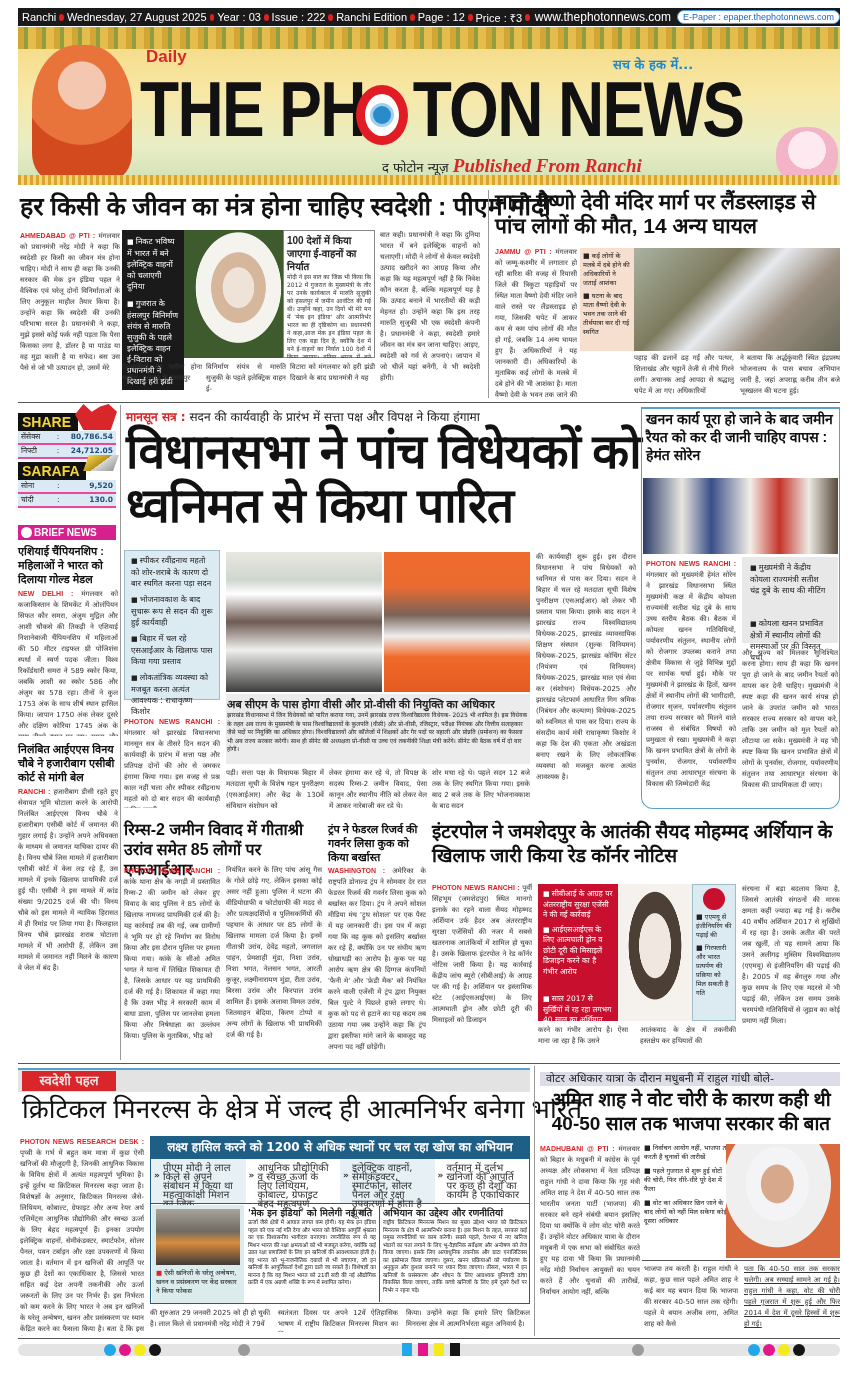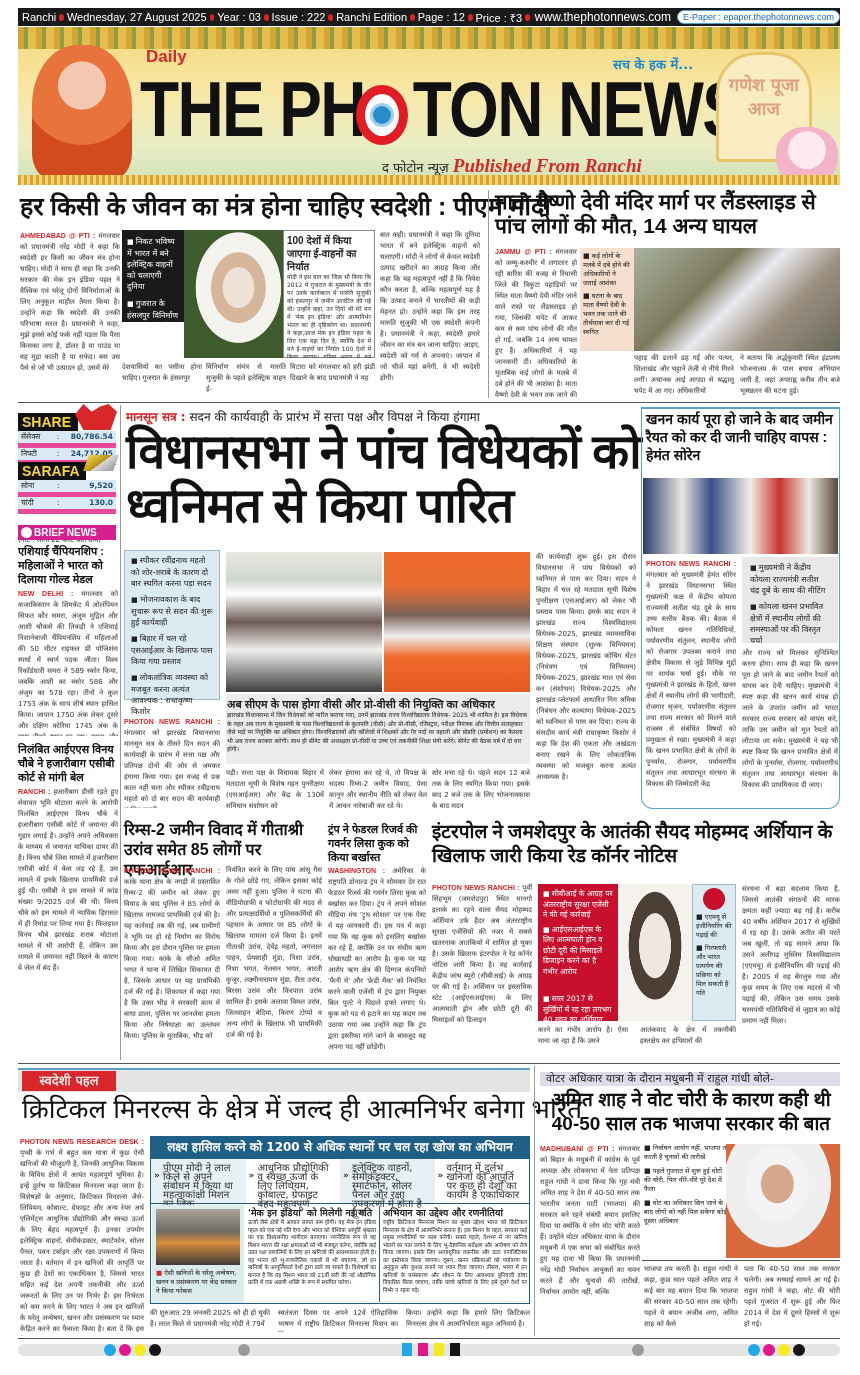--- a/index.html
+++ b/index.html
@@ -25,21 +25,21 @@
 .dateline{color:#d9262a;font-weight:bold;font-size:7px;font-family:"Liberation Sans",sans-serif}
 .col{position:absolute;font-size:7px;line-height:11px;color:#333;text-align:justify;overflow:hidden}
 .photo{position:absolute;overflow:hidden}
 .blackbox{position:absolute;background:#1a1a1a;color:#fff;font-size:8px;line-height:11px;padding:6px 5px}
 .bullet::before{content:"■ ";font-size:7px}
 .rule-v{position:absolute;width:1px;background:#999}
 .rule-h{position:absolute;height:1px;background:#999}
 .sidebar-title{position:absolute;font-family:"Liberation Sans",sans-serif;font-weight:bold;font-size:13px;line-height:16px;color:#111}
 .mkt{position:absolute;left:18px;width:98px;font-size:7.5px;line-height:12px}
 .mkt .hd{background:#111;color:#f5d33a;font-family:"Liberation Sans",sans-serif;font-weight:bold;font-size:14px;height:18px;line-height:18px;padding-left:4px;width:60px}
-.mkt .row{background:#dbe9f4;display:flex;padding:0 3px;border-bottom:5px solid #ec4899}
+.mkt .row{background:#dbe9f4;display:flex;padding:0 3px;border-bottom:2px solid #ec4899}
 .mkt .row span:first-child{width:36px}
 .mkt .row span:nth-child(2){width:14px}
 .mkt .row span:last-child{flex:1;text-align:right;color:#1b4f7a;font-weight:bold}
 .brief{position:absolute;left:18px;top:525px;width:98px;height:15px;background:#d6208e;color:#fff;font-family:"Liberation Sans",sans-serif;font-weight:bold;font-size:10px;line-height:15px;padding-left:16px}
 .brief::before{content:"";position:absolute;left:3px;top:2px;width:11px;height:11px;border-radius:50%;background:#fff}
 .bluebox{position:absolute;background:#dcebf2;border:1px solid #9fbcc9;font-size:8px;line-height:11px;padding:4px 6px;color:#222}
 .greybox{position:absolute;background:#e8e8e8;font-size:8px;line-height:11px;padding:5px 8px;color:#222}
 .redbox{position:absolute;background:#c8102e;color:#fff;font-size:7.5px;line-height:10.5px;padding:5px}
 .swadeshi{position:absolute;left:18px;top:1068px;width:512px;height:24px;background:#e3e3e3;border-top:2px solid #5aa0c8}
 .swadeshi .tag{position:absolute;left:4px;top:1px;width:94px;height:20px;background:#d9262a;color:#e5e5e5;font-weight:bold;font-size:13px;text-align:center;line-height:20px}
@@ -80,31 +80,30 @@
   <div class="garland"></div>
   <div class="ganesh"></div>
   <div class="daily">Daily</div>
   <div class="tagline">सच के हक में...</div>
   <div class="logo">THE PH<span style="color:transparent">O</span>TON NEWS</div>
   <div class="atom"></div>
   <div class="subtitle">
     <span>द फोटोन न्यूज़</span>
     <span class="pub">Published From Ranchi</span>
   </div>
-  <div class="ganesh-box">गणेश पूजा आज</div>
   <div class="ganesh2"></div>
   <div class="border-bottom"></div>
 </div>
 
 <div class="h1" style="left:20px;top:193px;font-size:25px;">हर किसी के जीवन का मंत्र होना चाहिए स्वदेशी : पीएम मोदी</div>
 <div class="col" style="left:20px;top:230px;width:100px;height:165px;">
   <span class="dateline">AHMEDABAD @ PTI :</span>
   <span>मंगलवार को प्रधानमंत्री नरेंद्र मोदी ने कहा कि स्वदेशी हर किसी का जीवन मंत्र होना चाहिए। मोदी ने साथ ही कहा कि उनकी सरकार की मेक इन इंडिया पहल ने वैश्विक एवं घरेलू दोनों विनिर्माताओं के लिए अनुकूल माहौल तैयार किया है। उन्होंने कहा कि स्वदेशी की उनकी परिभाषा सरल है। प्रधानमंत्री ने कहा, मुझे इससे कोई फर्क नहीं पड़ता कि पैसा किसका लगा है, डॉलर है या पाउंड या वह मुद्रा काली है या सफेद। बस उस पैसे से जो भी उत्पादन हो, उसमें मेरे</span>
 </div>
-<div class="blackbox" style="left:122px;top:230px;width:62px;height:92px;">
+<div class="blackbox" style="left:122px;top:230px;width:62px;height:160px;">
   <div class="bullet" style="margin-bottom:6px">निकट भविष्य में भारत में बने इलेक्ट्रिक वाहनों को चलाएगी दुनिया</div>
   <div class="bullet">गुजरात के हंसलपुर विनिर्माण संयंत्र से मारुति सुजुकी के पहले इलेक्ट्रिक वाहन ई-विटारा को प्रधानमंत्री ने दिखाई हरी झंडी</div>
 </div>
 <div class="photo" style="left:184px;top:230px;width:99px;height:128px;background:radial-gradient(ellipse at 55% 45%,#efe2d6 0 20%,#d7b79c 21% 35%,#f5f3ee 36% 55%,#3e5b2e 56% 100%);"></div>
 <div style="position:absolute;left:283px;top:230px;width:92px;height:128px;border:1px solid #888;padding:3px;">
   <div style="font-weight:bold;font-size:10px;line-height:13px;font-family:'Liberation Sans',sans-serif">100 देशों में किया जाएगा ई-वाहनों का निर्यात</div>
   <div class="col" style="position:relative;font-size:6px;line-height:8px;height:85px">मोदी ने इस बात का जिक्र भी किया कि 2012 में गुजरात के मुख्यमंत्री के तौर पर उनके कार्यकाल में मारुति सुजुकी को हंसलपुर में जमीन आवंटित की गई थी। उन्होंने कहा, उन दिनों भी मेरे मन में 'मेक इन इंडिया' और आत्मनिर्भर भारत का ही दृष्टिकोण था। प्रधानमंत्री ने कहा,आज मेक इन इंडिया पहल के लिए एक बड़ा दिन है, क्योंकि देश में बने ई-वाहनों का निर्यात 100 देशों में किया जाएगा। दुनिया भारत में बने इलेक्ट्रिक वाहनों को चलाएगी। मोदी ने कहा कि 'मेक इन इंडिया' पहल ने वैश्विक और घरेलू दोनों ही विनिर्माताओं के लिए अनुकूल माहौल तैयार किया है।</div>
 </div>
 <div class="col" style="left:122px;top:362px;width:80px;height:34px;">देशवासियों का पसीना होना चाहिए। गुजरात के हंसलपुर</div>
 <div class="col" style="left:206px;top:362px;width:80px;height:34px;">विनिर्माण संयंत्र से मारुति सुजुकी के पहले इलेक्ट्रिक वाहन ई-</div>
@@ -197,21 +196,21 @@
 <div class="col" style="left:536px;top:552px;width:100px;height:256px;">की कार्यवाही शुरू हुई। इस दौरान विधानसभा ने पांच विधेयकों को ध्वनिमत से पास कर दिया। सदन ने बिहार में चल रहे मतदाता सूची विशेष पुनरीक्षण (एसआईआर) को लेकर भी प्रस्ताव पास किया। इसके बाद सदन ने झारखंड राज्य विश्वविद्यालय विधेयक-2025, झारखंड व्यावसायिक शिक्षण संस्थान (शुल्क विनियमन) विधेयक-2025, झारखंड कोचिंग सेंटर (नियंत्रण एवं विनियमन) विधेयक-2025, झारखंड माल एवं सेवा कर (संशोधन) विधेयक-2025 और झारखंड प्लेटफार्म आधारित गिग श्रमिक (निबंधन और कल्याण) विधेयक-2025 को ध्वनिमत से पास कर दिया। राज्य के संसदीय कार्य मंत्री राधाकृष्ण किशोर ने कहा कि देश की एकता और अखंडता बनाए रखने के लिए लोकतांत्रिक व्यवस्था को मजबूत करना अत्यंत आवश्यक है।</div>
 
 <div style="position:absolute;left:641px;top:407px;width:199px;height:402px;border:1px solid #5aa0c8;border-radius:0 0 12px 12px;border-top:2px solid #5aa0c8"></div>
 <div class="h1" style="left:646px;top:410px;width:192px;white-space:normal;font-size:14px;line-height:18px">खनन कार्य पूरा हो जाने के बाद जमीन रैयत को कर दी जानी चाहिए वापस : हेमंत सोरेन</div>
 <div class="photo" style="left:643px;top:478px;width:195px;height:76px;background:linear-gradient(90deg,#2c3d6a 0%,#e8e6e0 20%,#3a4f88 35%,#f2efe8 55%,#c6342b 70%,#eceae4 85%,#5a4a3a 100%);"></div>
 <div class="col" style="left:646px;top:558px;width:90px;height:248px;">
   <span class="dateline">PHOTON NEWS RANCHI :</span>
   <span>मंगलवार को मुख्यमंत्री हेमंत सोरेन ने झारखंड विधानसभा स्थित मुख्यमंत्री कक्ष में केंद्रीय कोयला राज्यमंत्री सतीश चंद्र दुबे के साथ उच्च स्तरीय बैठक की। बैठक में कोयला खनन गतिविधियों, पर्यावरणीय संतुलन, स्थानीय लोगों को रोजगार उपलब्ध कराने तथा क्षेत्रीय विकास से जुड़े विभिन्न मुद्दों पर सार्थक चर्चा हुई। मौके पर मुख्यमंत्री ने झारखंड के हितों, खनन क्षेत्रों में स्थानीय लोगों की भागीदारी, रोजगार सृजन, पर्यावरणीय संतुलन तथा राज्य सरकार को मिलने वाले राजस्व से संबंधित विषयों को प्रमुखता से रखा। मुख्यमंत्री ने कहा कि खनन प्रभावित क्षेत्रों के लोगों के पुनर्वास, रोजगार, पर्यावरणीय संतुलन तथा आधारभूत संरचना के विकास की जिम्मेदारी केंद्र</span>
 </div>
 <div class="greybox" style="left:742px;top:557px;width:96px;height:86px">
-  <div class="bullet" style="margin-bottom:5px">मुख्यमंत्री ने केंद्रीय कोयला राज्यमंत्री सतीश चंद्र दुबे के साथ की मीटिंग</div>
+  <div class="bullet" style="margin-bottom:22px">मुख्यमंत्री ने केंद्रीय कोयला राज्यमंत्री सतीश चंद्र दुबे के साथ की मीटिंग</div>
   <div class="bullet">कोयला खनन प्रभावित क्षेत्रों में स्थानीय लोगों की समस्याओं पर की विस्तृत चर्चा</div>
 </div>
 <div class="col" style="left:742px;top:648px;width:96px;height:158px;">और राज्य को मिलकर सुनिश्चित करना होगा। साथ ही कहा कि खनन पूरा हो जाने के बाद जमीन रैयतों को वापस कर देनी चाहिए। मुख्यमंत्री ने स्पष्ट कहा की खनन कार्य संपन्न हो जाने के उपरांत जमीन को भारत सरकार राज्य सरकार को वापस करे, ताकि उस जमीन को मूल रैयतों को लौटाया जा सके। मुख्यमंत्री ने यह भी स्पष्ट किया कि खनन प्रभावित क्षेत्रों में लोगों के पुनर्वास, रोजगार, पर्यावरणीय संतुलन तथा आधारभूत संरचना के विकास की प्राथमिकता दी जाए।</div>
 
 <div class="h1" style="left:124px;top:820px;width:200px;white-space:normal;font-size:16px;line-height:20px">रिम्स-2 जमीन विवाद में गीताश्री उरांव समेत 85 लोगों पर एफआईआर</div>
 <div class="col" style="left:124px;top:865px;width:96px;height:195px;">
   <span class="dateline">PHOTON NEWS RANCHI :</span>
   <span>कांके थाना क्षेत्र के नगड़ी में प्रस्तावित रिम्स-2 की जमीन को लेकर हुए विवाद के बाद पुलिस ने 85 लोगों के खिलाफ नामजद प्राथमिकी दर्ज की है। यह कार्रवाई तब की गई, जब ग्रामीणों ने भूमि पर हो रहे निर्माण का विरोध किया और इस दौरान पुलिस पर हमला किया गया। कांके के सीओ अमित भगत ने थाना में लिखित शिकायत दी है, जिसके आधार पर यह प्राथमिकी दर्ज की गई है। शिकायत में कहा गया है कि उक्त भीड़ ने सरकारी काम में बाधा डाला, पुलिस पर जानलेवा हमला किया और निषेधाज्ञा का उल्लंघन किया। पुलिस के मुताबिक, भीड़ को</span>
 </div>
 <div class="col" style="left:226px;top:865px;width:96px;height:195px;">नियंत्रित करने के लिए पांच आंसू गैस के गोले छोड़े गए, लेकिन इसका कोई असर नहीं हुआ। पुलिस ने घटना की वीडियोग्राफी व फोटोग्राफी की मदद से और प्रत्यक्षदर्शियों व पुलिसकर्मियों की पहचान के आधार पर 85 लोगों के खिलाफ मामला दर्ज किया है। इनमें गीताश्री उरांव, देवेंद्र महतो, जगलाल पाहन, प्रेमशाही मुंडा, निशा उरांव, निशा भगत, नेलसन भगत, आरती कुजूर, लक्ष्मीनारायण मुंडा, रीता उरांव, बिरसा उरांव और किरपाल उरांव शामिल हैं। इसके अलावा विमल उरांव, जितवाहन बेदिया, किरण टोप्पो व अन्य लोगों के खिलाफ भी प्राथमिकी दर्ज की गई है।</div>
@@ -285,21 +284,21 @@
   <span>मंगलवार को बिहार के मधुबनी में कांग्रेस के पूर्व अध्यक्ष और लोकसभा में नेता प्रतिपक्ष राहुल गांधी ने दावा किया कि गृह मंत्री अमित शाह ने देश में 40-50 साल तक भारतीय जनता पार्टी (भाजपा) की सरकार बने रहने संबंधी बयान इसलिए दिया था क्योंकि ये लोग वोट चोरी करते हैं। उन्होंने वोटर अधिकार यात्रा के दौरान मधुबनी में एक सभा को संबोधित करते हुए यह दावा भी किया कि प्रधानमंत्री नरेंद्र मोदी निर्वाचन आयुक्तों का चयन करते हैं और चुनावों की तारीखें, निर्वाचन आयोग नहीं, बल्कि</span>
 </div>
 <div style="position:absolute;left:644px;top:1144px;width:86px;height:110px;font-size:6.5px;line-height:9px">
   <div class="bullet" style="margin-bottom:5px">निर्वाचन आयोग नहीं, भाजपा तय करती है चुनावों की तारीखें</div>
   <div class="bullet" style="margin-bottom:5px">पहले गुजरात से शुरू हुई वोटों की चोरी, फिर धीरे-धीरे पूरे देश में फैला</div>
   <div class="bullet">वोट का अधिकार छिन जाने के बाद लोगों को नहीं मिल सकेगा कोई दूसरा अधिकार</div>
 </div>
 <div class="photo" style="left:726px;top:1144px;width:114px;height:114px;background:radial-gradient(ellipse at 45% 35%,#d7a88c 0 18%,#f4f4f6 19% 35%,#efefef 36% 60%,#d86a3e 61% 100%);"></div>
 <div class="rule-h" style="left:642px;top:1260px;width:198px;background:#555"></div>
 <div class="col" style="left:644px;top:1264px;width:94px;height:72px;">भाजपा तय करती है। राहुल गांधी ने कहा, कुछ साल पहले अमित शाह ने कई बार यह बयान दिया कि भाजपा की सरकार 40-50 साल तक रहेगी। पहले ये बयान अजीब लगा, अमित शाह को कैसे</div>
-<div class="col" style="left:744px;top:1264px;width:96px;height:72px;">पता कि 40-50 साल तक सरकार चलेगी। अब सच्चाई सामने आ गई है। राहुल गांधी ने कहा, वोट की चोरी पहले गुजरात में शुरू हुई और फिर 2014 में देश में दूसरे हिस्सों में शुरू हो गई।</div>
+<div class="col" style="left:744px;top:1264px;width:96px;height:72px;text-decoration:underline;">पता कि 40-50 साल तक सरकार चलेगी। अब सच्चाई सामने आ गई है। राहुल गांधी ने कहा, वोट की चोरी पहले गुजरात में शुरू हुई और फिर 2014 में देश में दूसरे हिस्सों में शुरू हो गई।</div>
 
 <div class="rule-h" style="left:18px;top:1338px;width:822px;background:#555"></div>
 <div class="footer-bar"></div>
 <div class="reg" style="left:104px;background:#20a8e8"></div>
 <div class="reg" style="left:119px;background:#e0188a"></div>
 <div class="reg" style="left:134px;background:#f6ea1a"></div>
 <div class="reg" style="left:149px;background:#151515"></div>
 <div class="reg" style="left:238px;background:#9a9a9a"></div>
 <div class="sq" style="left:402px;background:#20a8e8"></div>
 <div class="sq" style="left:418px;background:#e0188a"></div>

